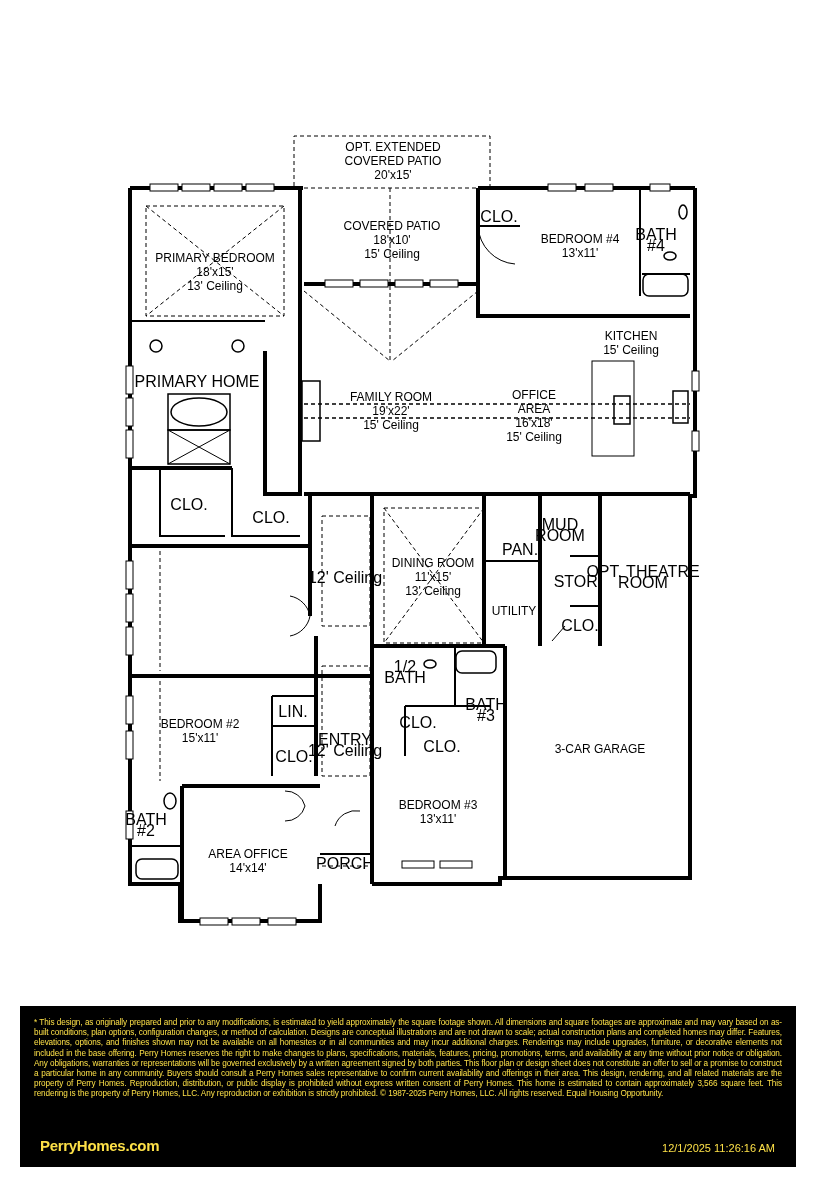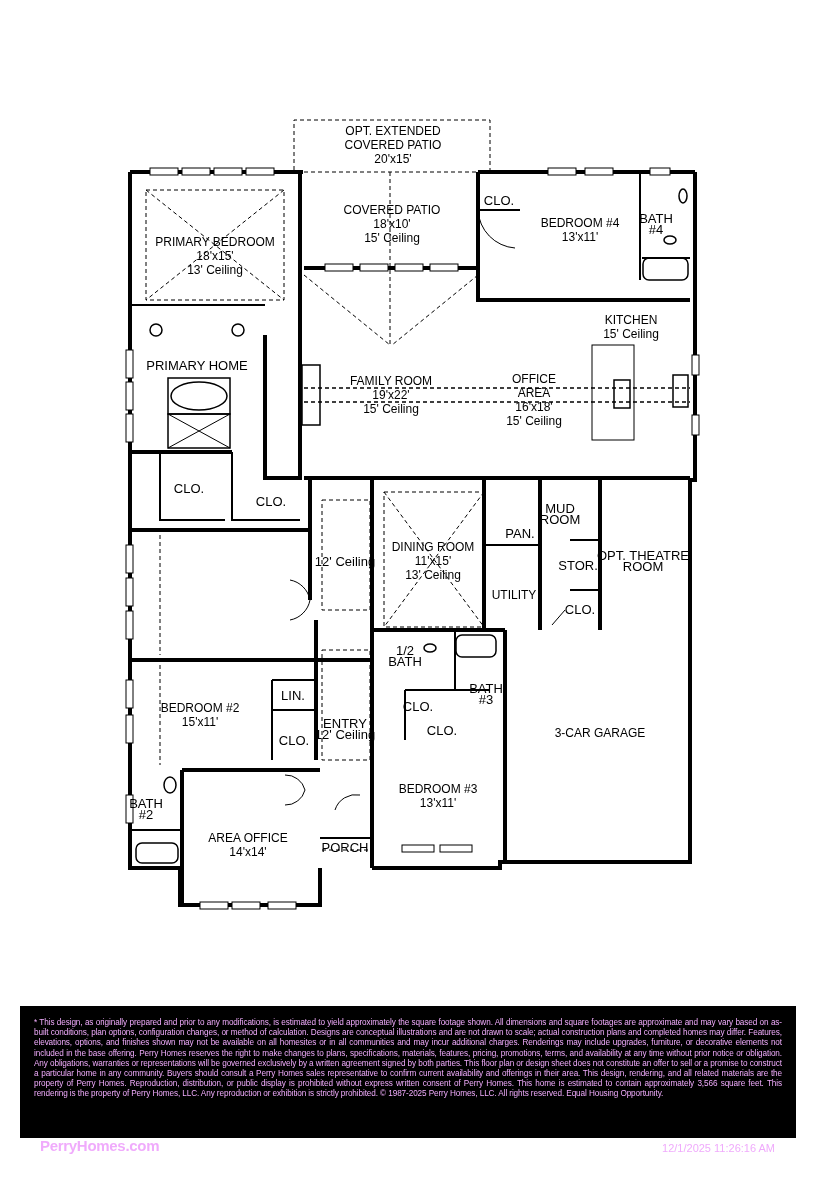--- a/index.html
+++ b/index.html
@@ -1,21 +1,21 @@
 <!DOCTYPE html>
 <html><head>
 <meta charset="utf-8">
 <style>
   html,body{margin:0;padding:0;background:#fff;}
   body{width:816px;height:1187px;position:relative;overflow:hidden;font-family:"Liberation Sans",sans-serif;color:#000;}
-  #plan{position:absolute;left:0;top:0;width:816px;height:1000px;}
+  #plan{position:absolute;left:0;top:16px;width:816px;height:1000px;}
   .lbl{position:absolute;text-align:center;font-size:12px;line-height:14px;white-space:nowrap;transform:translateX(-50%);}
-  .lbl.sm{font-size:13px;line-height:11px;}
+  .lbl.sm{font-size:16px;line-height:11px;}
   .lbl span{display:block;}
-  #footer{position:absolute;left:20px;top:1006px;width:776px;height:132px;background:#000;color:#f0abfc;}
+  #footer{position:absolute;left:20px;top:1006px;width:776px;height:161px;background:#000;color:#fde047;}
   #disclaimer{position:absolute;left:14px;top:12px;width:748px;font-size:8.2px;line-height:10.2px;text-align:justify;letter-spacing:-0.1px;}
   #brand{position:absolute;left:14px;top:131px;font-size:15px;font-weight:bold;letter-spacing:-0.3px;margin-left:6px;}
   #stamp{position:absolute;right:21px;top:136px;font-size:11px;text-align:right;}
 </style>
 </head>
 <body>
 
 <div id="plan">
   <svg width="816" height="1000" viewBox="0 0 816 1000" xmlns="http://www.w3.org/2000/svg">
     <g fill="none" stroke="#000">

